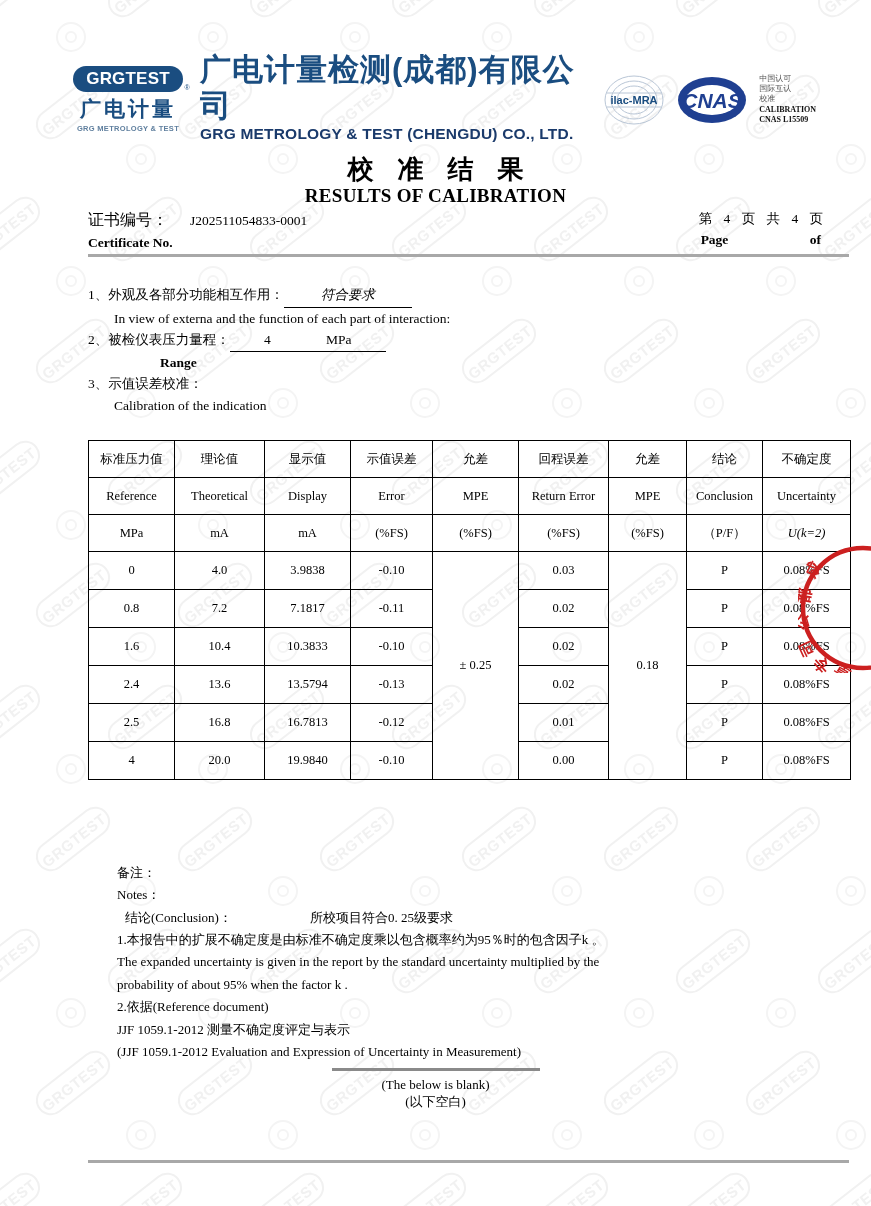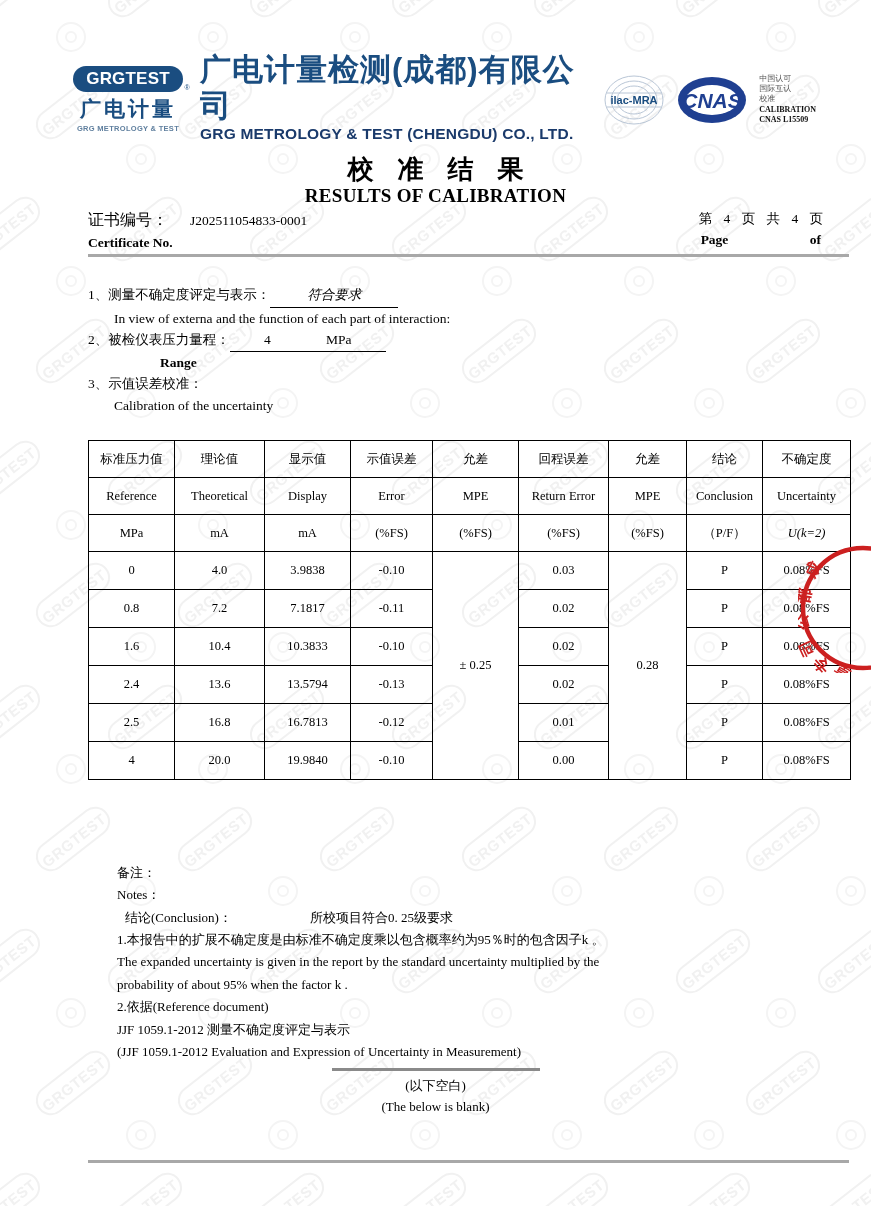--- a/index.html
+++ b/index.html
@@ -518,40 +518,40 @@
         <span>of</span>
       </div>
     </div>
   </div>
   <div class="rule-gray" id="rule-top"></div>
 
   <div id="items">
 
     <div class="item-row">
       <span class="item-no">1、</span>
-      <span>测量不确定度评定与表示：</span>
+      <span>外观及各部分功能相互作用：</span>
       <span class="fill-underline" style="width:128px;font-style:italic;">符合要求</span>
     </div>
     <div class="item-sub indent-1">In view of externa and the function of each part of interaction:</div>
 
     <div class="item-row">
       <span class="item-no">2、</span>
       <span>被检仪表压力量程：</span>
       <span class="fill-underline" style="width:156px; position:relative;">
         <span>4</span>
         <span style="margin-left:52px;">MPa</span>
       </span>
     </div>
     <div class="item-sub indent-2">Range</div>
 
     <div class="item-row">
       <span class="item-no">3、</span>
       <span>示值误差校准：</span>
     </div>
-    <div class="item-sub indent-1">Calibration of the uncertainty</div>
+    <div class="item-sub indent-1">Calibration of the indication</div>
   </div>
 
   <table id="cal-table">
     <colgroup>
       <col style="width:86px">
         <col style="width:90px">
         <col style="width:86px">
       <col style="width:82px">
         <col style="width:86px">
         <col style="width:90px">
@@ -594,21 +594,21 @@
         <td class="unit-cell ital">U(k=2)</td>
       </tr>
 
       <tr>
         <td>0</td>
         <td>4.0</td>
         <td>3.9838</td>
         <td>-0.10</td>
         <td rowspan="6">± 0.25</td>
         <td>0.03</td>
-        <td rowspan="6">0.28</td>
+        <td rowspan="6">0.18</td>
         <td>P</td>
         <td>0.08%FS</td>
       </tr>
       <tr>
         <td>0.8</td>
         <td>7.2</td>
         <td>7.1817</td>
         <td>-0.11</td>
         <td>0.02</td>
         <td>P</td>
@@ -677,19 +677,19 @@
     <div class="ln">1.本报告中的扩展不确定度是由标准不确定度乘以包含概率约为95％时的包含因子k 。</div>
     <div class="ln">The expanded uncertainty is given in the report by the standard uncertainty multiplied by the</div>
     <div class="ln">probability of about 95% when the factor k .</div>
     <div class="ln">2.依据(Reference document)</div>
     <div class="ln">JJF 1059.1-2012 测量不确定度评定与表示</div>
     <div class="ln">(JJF 1059.1-2012 Evaluation and Expression of Uncertainty in Measurement)</div>
   </div>
 
   <div id="blank-block">
     <div id="blank-rule"></div>
+    <div id="blank-en">(The below is blank)</div>
     <div id="blank-cn">(以下空白)</div>
-    <div id="blank-en">(The below is blank)</div>
   </div>
 
   <div class="rule-gray" id="rule-bottom"></div>
 
 </div>
 
 </body></html>

